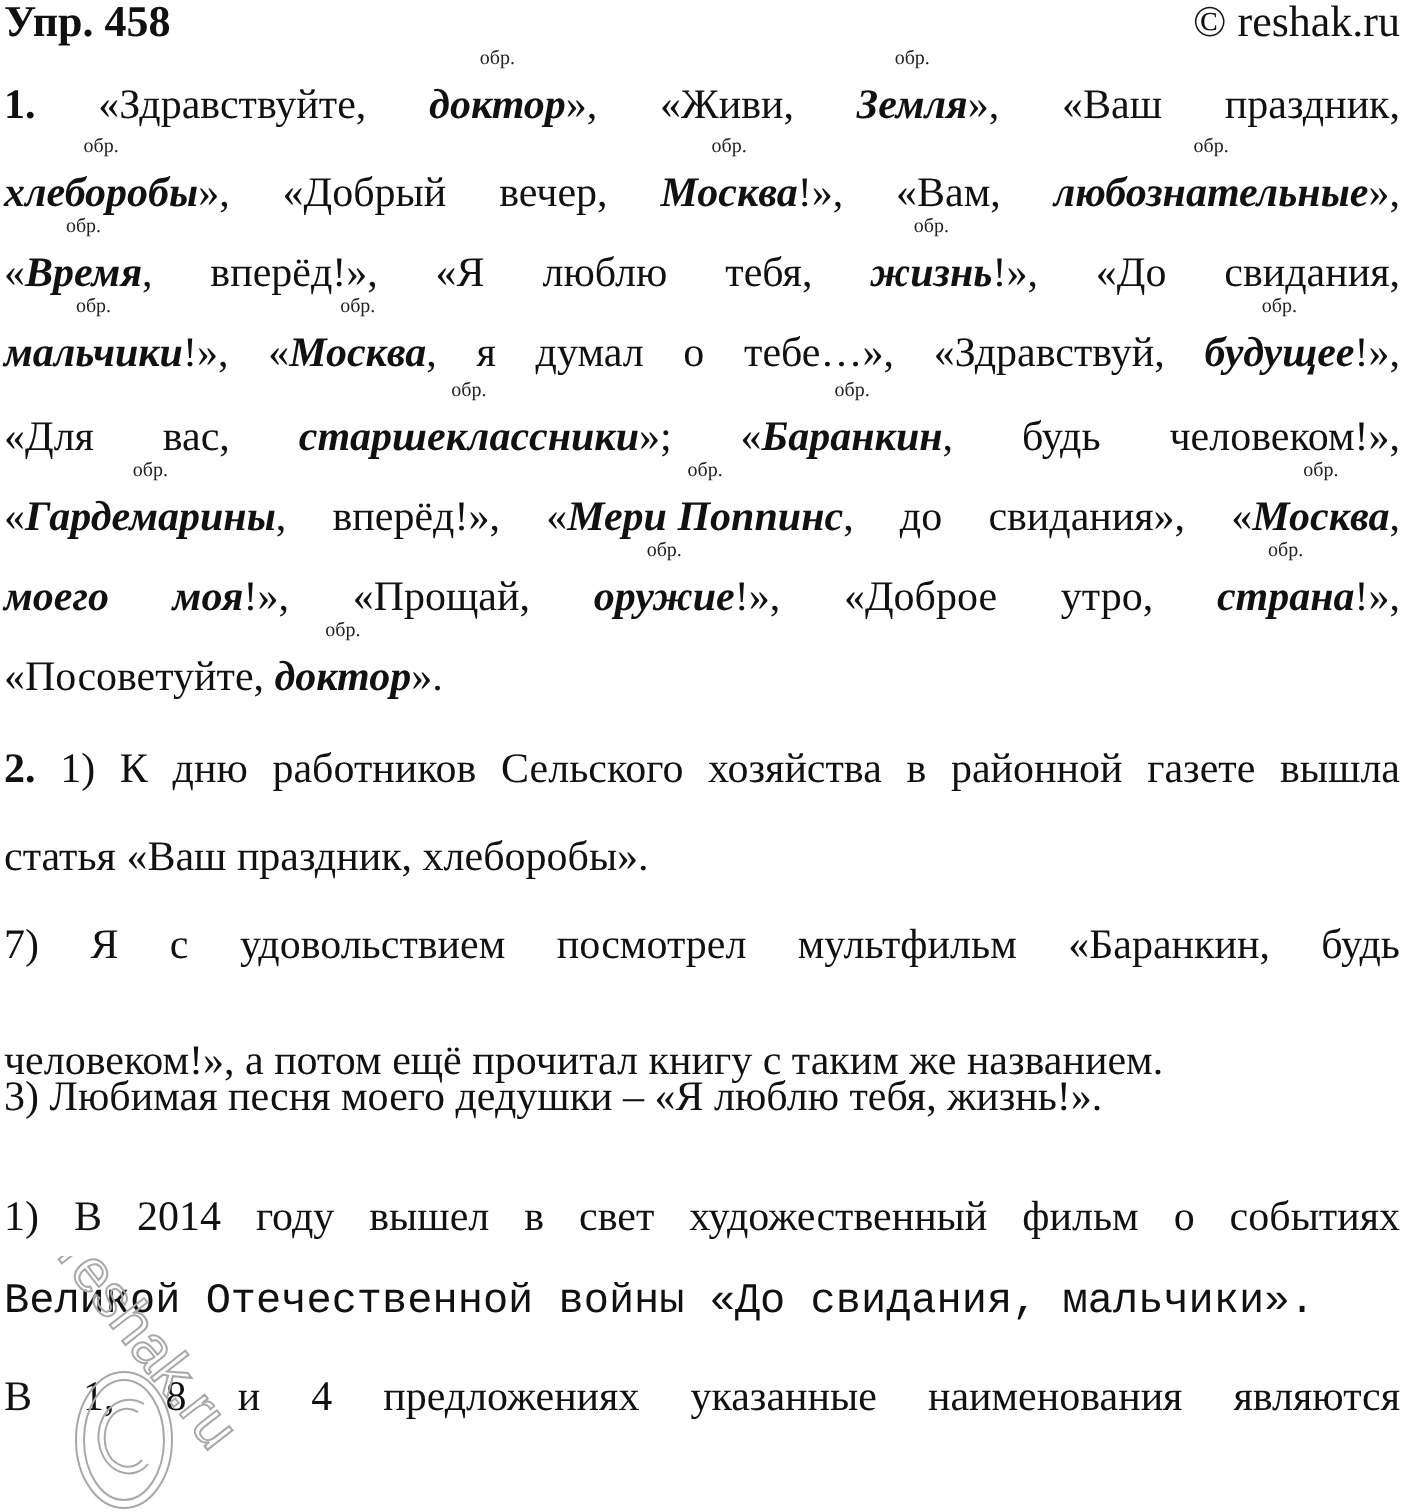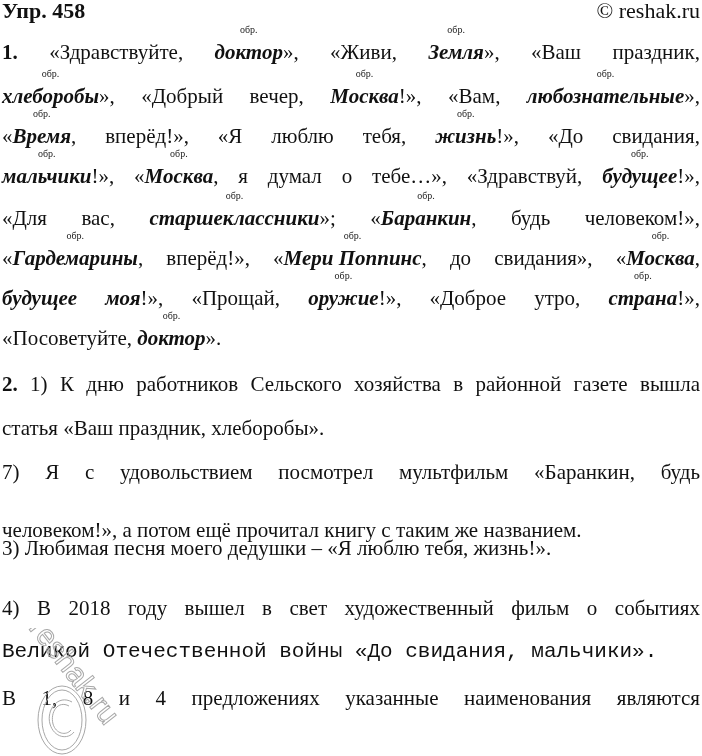--- a/index.html
+++ b/index.html
@@ -40,30 +40,30 @@
   <div class="copy">© reshak.ru</div>
 </div>
 
 <div id="part1">
     <div class="line" style="top: 40px;"><span class="b">1. </span> «Здравствуйте, <span class="ann bi">доктор<span class="sup">обр.</span></span>», «Живи, <span class="ann bi">Земля<span class="sup">обр.</span></span>», «Ваш праздник,</div>
     <div class="line" style="top: 84px;"><span class="ann bi">хлеборобы<span class="sup">обр.</span></span>», «Добрый вечер, <span class="ann bi">Москва<span class="sup">обр.</span></span>!», «Вам, <span class="ann bi">любознательные<span class="sup">обр.</span></span>»,</div>
     <div class="line" style="top: 124px;">«<span class="ann bi">Время<span class="sup">обр.</span></span>, вперёд!», «Я люблю тебя, <span class="ann bi">жизнь<span class="sup">обр.</span></span>!», «До свидания,</div>
     <div class="line" style="top: 164px;"><span class="ann bi">мальчики<span class="sup">обр.</span></span>!», «<span class="ann bi">Москва<span class="sup">обр.</span></span>, я думал о тебе…», «Здравствуй, <span class="ann bi">будущее<span class="sup">обр.</span></span>!»,</div>
     <div class="line" style="top: 206px;">«Для вас, <span class="ann bi">старшеклассники<span class="sup">обр.</span></span>»; «<span class="ann bi">Баранкин<span class="sup">обр.</span></span>, будь человеком!»,</div>
     <div class="line" style="top: 246px;">«<span class="ann bi">Гардемарины<span class="sup">обр.</span></span>, вперёд!», «<span class="ann bi">Мери Поппинс<span class="sup">обр.</span></span>, до свидания», «<span class="ann bi">Москва<span class="sup">обр.</span></span>,</div>
-    <div class="line" style="top: 286px;"><span class="bi">будущее моя</span>!», «Прощай, <span class="ann bi">оружие<span class="sup">обр.</span></span>!», «Доброе утро, <span class="ann bi">страна<span class="sup">обр.</span></span>!»,</div>
+    <div class="line" style="top: 286px;"><span class="bi">моего моя</span>!», «Прощай, <span class="ann bi">оружие<span class="sup">обр.</span></span>!», «Доброе утро, <span class="ann bi">страна<span class="sup">обр.</span></span>!»,</div>
     <div class="line left" style="top: 326px;">«Посоветуйте, <span class="ann bi">доктор<span class="sup">обр.</span></span>».</div>
   </div>
 <div id="part2">
     <div class="line" style="top: 372px; text-align: justify;"><span class="b">2.</span> 1) К дню работников Сельского хозяйства в районной газете вышла</div>
     <div class="line left" style="top: 416px;"><span>статья «Ваш праздник, хлеборобы».</span></div>
     <div class="line" style="top: 460px;"><span>7) Я с удовольствием посмотрел мультфильм «Баранкин, будь</span></div>
     <div class="line left" style="top: 504px; margin-top: 14px;"><span>человеком!», а потом ещё прочитал книгу с таким же названием.</span></div>
     <div class="line left" style="top: 536px;"><span>3) Любимая песня моего дедушки – «Я люблю тебя, жизнь!».</span></div>
-    <div class="line" style="top: 596px;"><span>4) В 2018 году вышел в свет художественный фильм о событиях</span></div>
+    <div class="line" style="top: 596px;"><span>1) В 2014 году вышел в свет художественный фильм о событиях</span></div>
     <div class="line left" style="top: 640px; font-family: Liberation Mono, monospace;"><span>Великой Отечественной войны «До свидания, мальчики».</span></div>
     <div class="line" style="top: 686px;"><span>В 1, 8 и 4 предложениях указанные наименования являются</span></div>
     <div class="line left" style="top: 768px;"><span>приложениями, в 3-м – сказуемым.</span></div>
   </div>
 
 <svg class="watermark" viewBox="0 0 150 128">
   <g fill="none" stroke="#a8a8a8" stroke-width="1">
     <ellipse cx="42" cy="92" rx="24" ry="34"></ellipse>
     <ellipse cx="42" cy="92" rx="20" ry="30"></ellipse>
     <path d="M52 74 C 38 66, 26 82, 30 96 C 34 110, 48 112, 54 104"></path>

